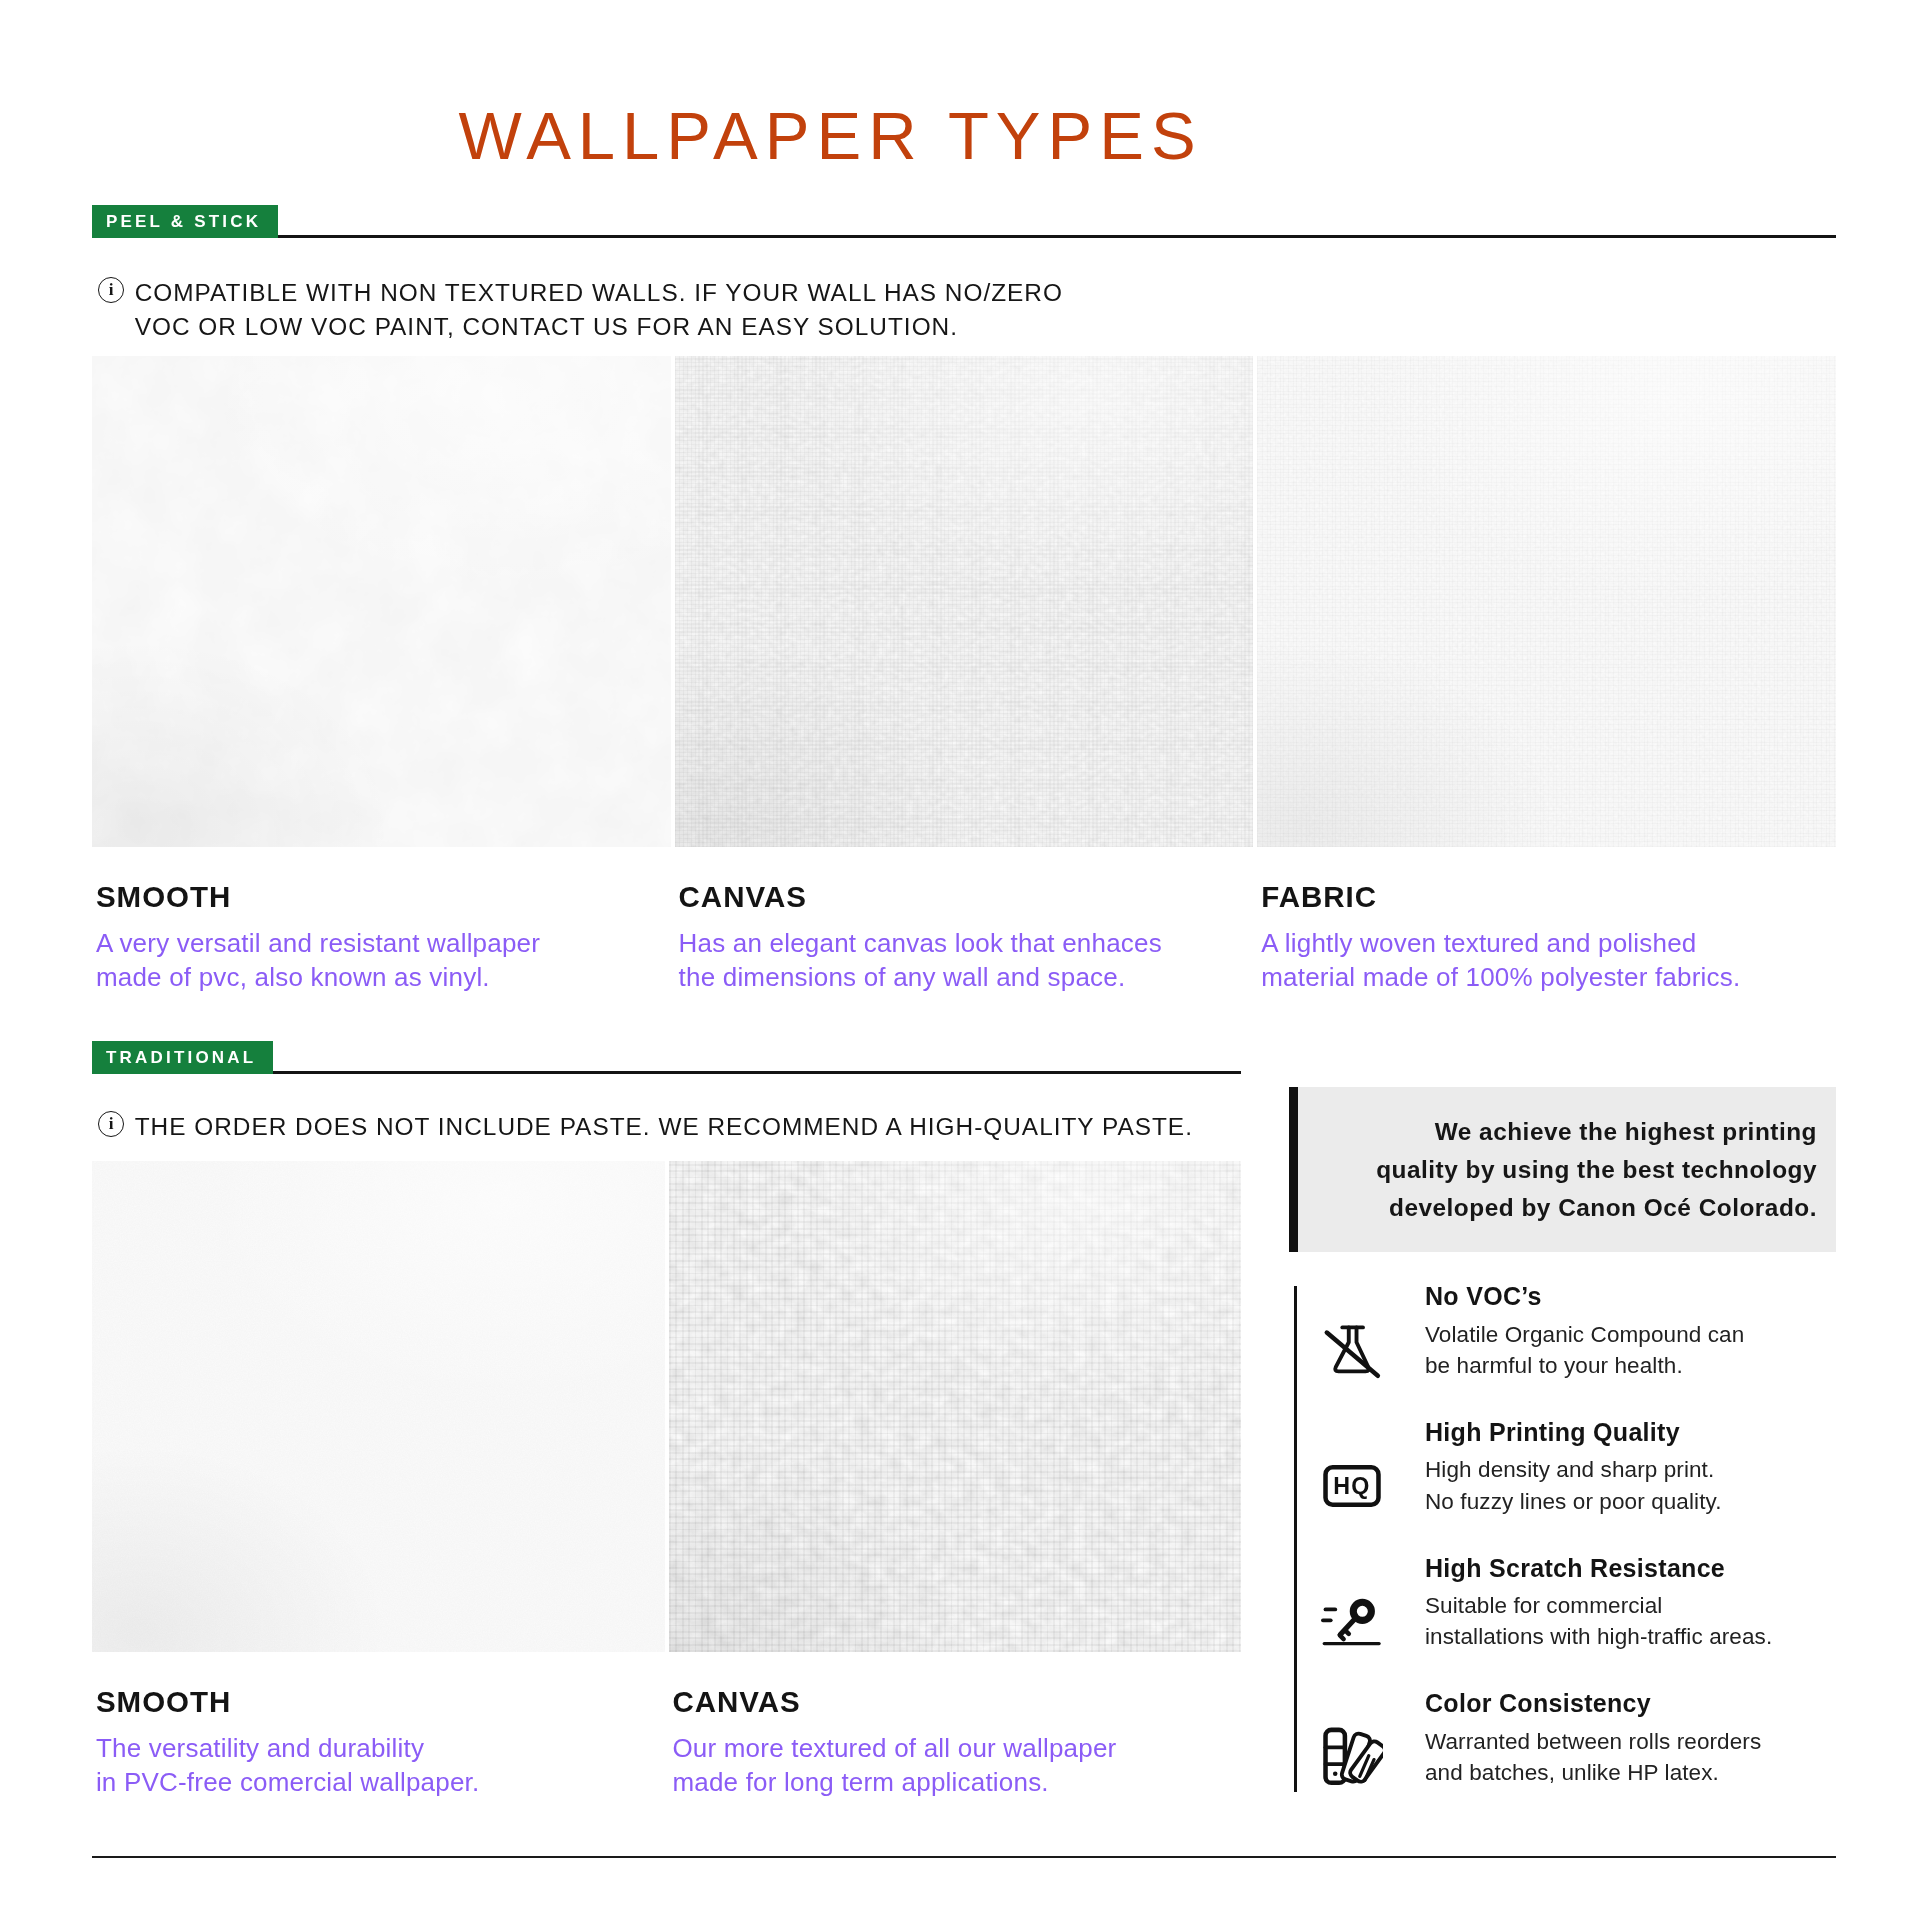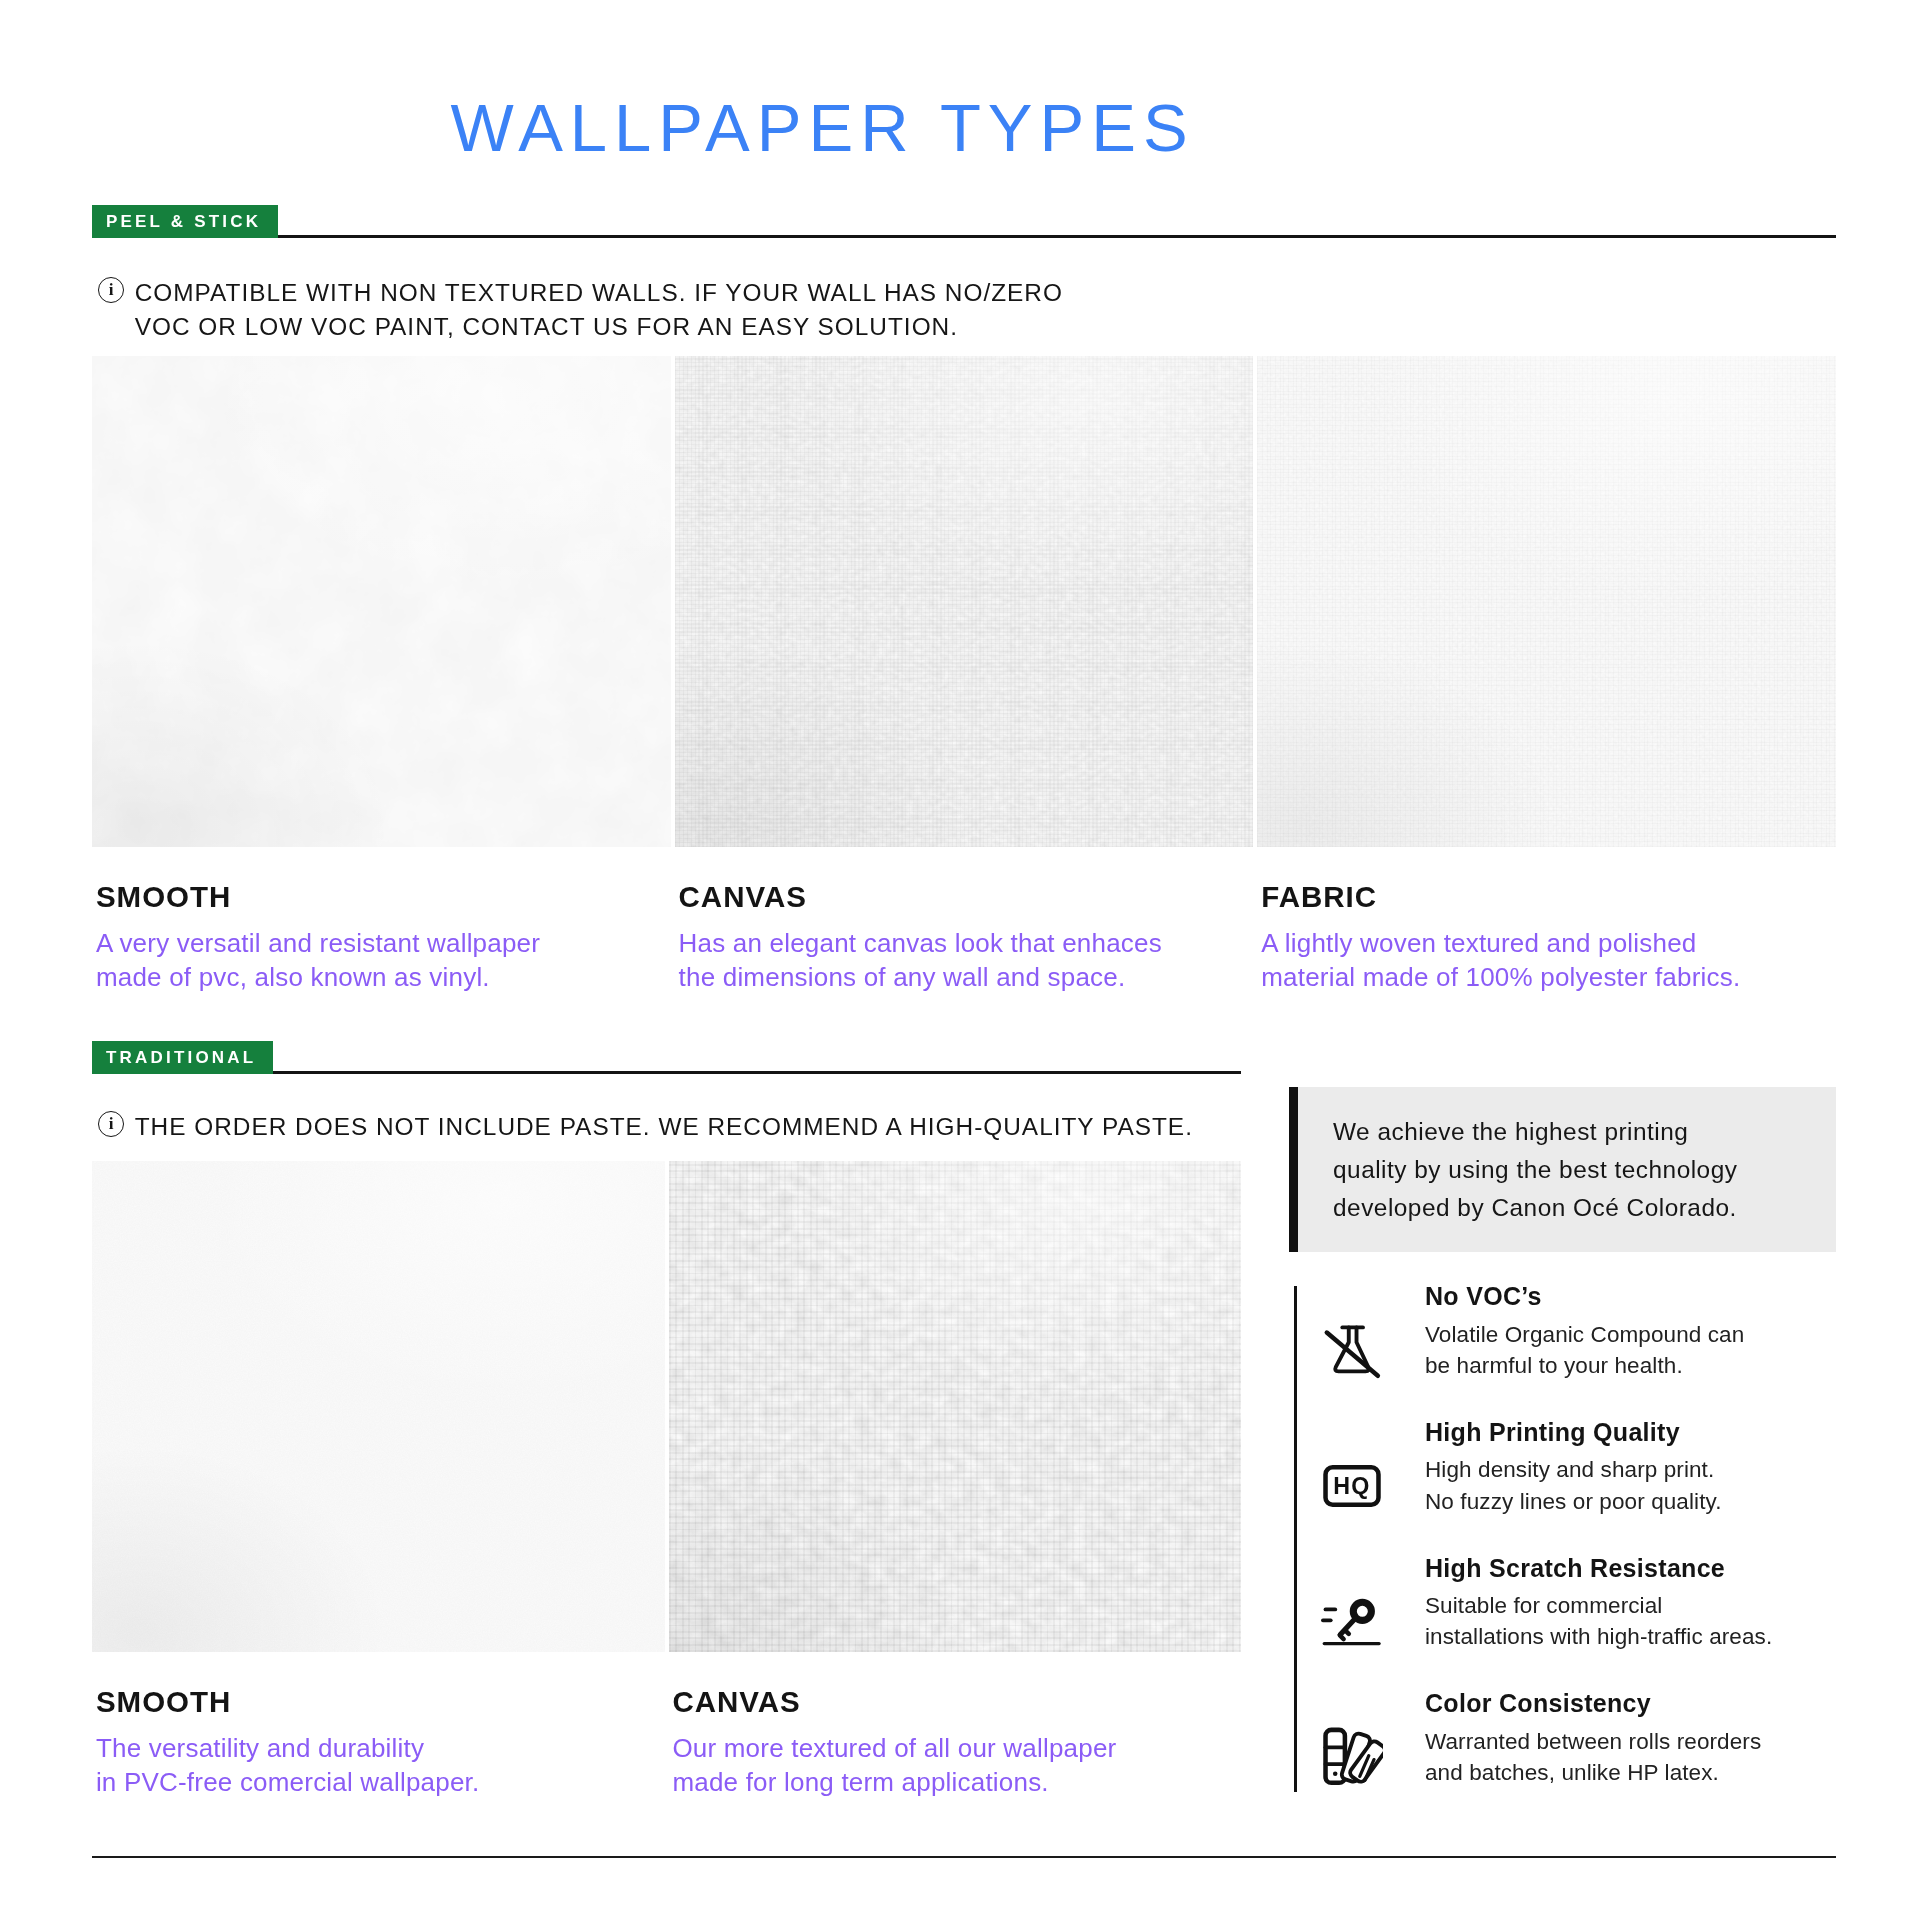--- a/index.html
+++ b/index.html
@@ -4,23 +4,23 @@
 <style>
   html,body { margin:0; padding:0; }
   body {
     width:1926px; height:1926px; background:#ffffff; overflow:hidden;
     font-family:"Liberation Sans", sans-serif; color:#161616;
   }
   .page { position:relative; width:1926px; height:1926px; background:#fff; }
 
   
   .title {
-    position:absolute; top:85px; left:0; width:1637px; margin:4px;
+    position:absolute; top:85px; left:0; width:1637px; margin:12px;
     text-align:center; font-size:67px; font-weight:300; letter-spacing:7px;
-    color:#3b82f6; white-space:nowrap;
+    color:#c2410c; white-space:nowrap;
   }
 
   
   .section-header { position:absolute; display:flex; align-items:flex-end; }
   .sh1 { left:92px; top:205px; width:1744px; }
   .sh2 { left:92px; top:1041px; width:1149px; }
   .badge {
     background:#15803d; color:#fff; font-size:17px; font-weight:700;
     letter-spacing:3.2px; line-height:1; padding:8.3px 16.7px 7.7px 14px; white-space:nowrap;
   }
@@ -75,22 +75,22 @@
   .desc {
     margin:11.6px 0 0 3.9px; font-size:26px; font-weight:400; letter-spacing:0.2px;
     line-height:1.32; color:#8b5cf6; white-space:pre-line;
   }
 
   
   .qbox { position:absolute; left:1289px; top:1087px; width:547px; display:flex; }
   .qbar { flex:none; width:9px; background:#111; }
   .qbg  { flex:1; background:#ebebeb; }
   .qtext {
-    margin:0; padding:26px 19px 26px 35px; font-size:24.4px; font-weight:400;
-    letter-spacing:0.5px; line-height:1.55; color:#161616; white-space:pre-line;
+    margin:0; padding:26px 19px 26px 35px; font-size:24.4px; font-weight:700;
+    letter-spacing:0.5px; line-height:1.55; color:#161616; white-space:pre-line;text-align:right;
   }
   .vline { position:absolute; left:1294px; top:1286px; width:2.6px; height:506px; background:#111; }
   .features {
     position:absolute; left:1321px; top:1282px; width:521px;
     display:flex; flex-direction:column; gap:37px;
   }
   .feature { display:flex; gap:42px;align-items:flex-end; }
   .ficon { flex:none; width:62px; height:62px; margin-top:2.6px; }
   .f-title { margin:0; font-size:25px; font-weight:700; letter-spacing:0.3px; color:#141414; }
   .f-desc {

